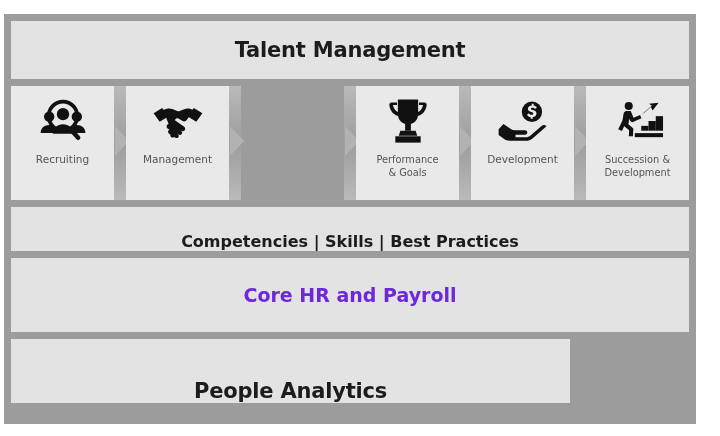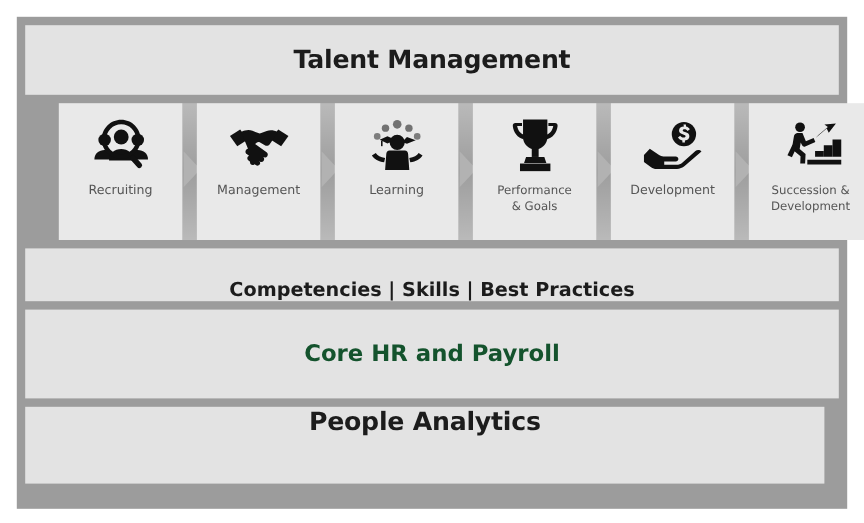--- a/index.html
+++ b/index.html
@@ -19,21 +19,21 @@
     position: absolute;
     left: 0; top: 0;
     width: 720px;
     height: 436px;
     background: #ffffff;
   }
 
   
   .frame {
     position: absolute;
-    left: 14px;
+    left: 4px;
     top: 14px;
     width: 692px;
     height: 410px;
     background: #9c9c9c;
     box-sizing: border-box;
     padding: 7px;
   }
 
   
   .panel {
@@ -61,21 +61,20 @@
     white-space: nowrap;
   }
 
   
   #pipeline {
     position: absolute;
     left: 7px;
     top: 72px;
     width: 678px;
     height: 114px;
-    margin-left: 28px;
   }
   .stage {
     position: absolute;
     top: 0;
     width: 103px;
     height: 114px;
     background: #e9e9e9;
     box-sizing: border-box;
     display: flex;
     flex-direction: column;
@@ -155,41 +154,41 @@
     height: 74px;
     display: flex;
     flex-direction: column;
     align-items: center;
     justify-content: center;
   }
   #core-hr-title {
     font-family: "DejaVu Sans", sans-serif;
     font-weight: bold;
     font-size: 19px;
-    color: #14532d;
+    color: #6d28d9;
     white-space: nowrap;
   }
   #core-hr-modules {
     margin-top: 9px;
     font-family: "DejaVu Sans", sans-serif;
     font-weight: bold;
     font-size: 8.6px;
     color: #222222;
     white-space: nowrap;
     letter-spacing: 0.05px;
   }
 
   
   #band-people-analytics {
     left: 7px;
     top: 325px;
-    width: 666px;
+    width: 559px;
     height: 64px;
     display: flex;
-    align-items: flex-start;
+    align-items: flex-end;
     justify-content: center;
   }
 </style>
 </head>
 <body>
 
 <div id="diagram-root">
   <div class="frame">
 
     <div class="panel" id="band-talent-management">
@@ -224,41 +223,20 @@
         <path d="M2 13.5 12.5 7l7.5 10.5L9.5 24z"></path>
         <path d="M62 13.5 51.5 7 44 17.5 54.5 24z"></path>
         <path d="M13.5 9.5c4.2-2 7.9-2.6 11.6-1.2l5.9 2.3c1 .4 2.1.4 3.1 0l5.6-2.2c3.7-1.4 7.4-.9 11.6 1.2L42.8 21.9c-1.2 1.6-3.3 2.1-5 1.1l-5.3-3c-.9-.5-2-.4-2.8.2l-1.9 1.5 11.8 8.5c1.3 1 1.6 2.8.7 4.1-.9 1.3-2.7 1.7-4 .8l-1.6-1.1 1.2.9c1.3.9 1.6 2.7.7 4-.9 1.3-2.7 1.6-4 .7l-1.6-1.1.9.7c1.2.9 1.5 2.5.6 3.7-.9 1.2-2.5 1.5-3.7.7l-1.5-1-.4.3c-1.2.9-2.9.6-3.8-.6-.5-.7-.6-1.5-.4-2.3l-1.7-1.2c-1.3-.9-1.6-2.7-.7-4 .3-.5.8-.8 1.3-1l-2.4-1.7c-1.4-1-1.7-2.9-.7-4.3.5-.7 1.2-1.1 2-1.2z"></path>
       </g>
     </svg>
           </div>
           <div class="stage-label">Management</div>
         </div>
         <div class="chevron-bg" style="left: 218px;"></div>
         <div class="chevron" style="left: 219px;"></div>
-        <div class="stage" style="left: 230px;">
-          <div class="stage-icon">
-    <svg viewBox="0 0 64 56" width="52" height="46">
-      <g fill="#111">
-        <circle cx="32" cy="25" r="7.8"></circle>
-        <path d="M24.2 33.5h15.6c2 0 3.4 1.6 3.4 3.6l1.2 16.4H19.6l1.2-16.4c0-2 1.4-3.6 3.4-3.6z"></path>
-        <path d="M6 38.5c2.3 3.6 6.8 6.2 12.6 7l1-4.4c-4.6-.7-8-2.6-9.6-5.1z"></path>
-        <path d="M58 38.5c-2.3 3.6-6.8 6.2-12.6 7l-1-4.4c4.6-.7 8-2.6 9.6-5.1z"></path>
-        <circle cx="32" cy="6.6" r="4.4" opacity="0.55"></circle>
-        <circle cx="20" cy="10.5" r="3.8" opacity="0.55"></circle>
-        <circle cx="44" cy="10.5" r="3.8" opacity="0.55"></circle>
-        <circle cx="11.5" cy="19" r="3.4" opacity="0.5"></circle>
-        <circle cx="52.5" cy="19" r="3.4" opacity="0.5"></circle>
-        <path d="M14 22.5l8-3.6 8 3.6-8 3.7z"></path>
-        <path d="M42 19.5l9 3.5-9 3.6-3-1.2v-2.8z"></path>
-        <rect x="15.4" y="23.6" width="1.6" height="5.4"></rect>
-      </g>
-    </svg>
-          </div>
-          <div class="stage-label">Learning</div>
-        </div>
         <div class="chevron-bg" style="left: 333px;"></div>
         <div class="chevron" style="left: 334px;"></div>
         <div class="stage" style="left: 345px;">
           <div class="stage-icon">
     <svg viewBox="0 0 52 58" width="44" height="49">
       <g fill="#111">
         <path d="M14 3h24v17.5c0 6.6-5.4 12-12 12s-12-5.4-12-12z"></path>
         <path d="M13 6.5H6.5c-1.6 0-2.8 1.3-2.6 2.9.8 6.6 4.6 11.6 10.7 13.2l1.1-4.3c-4.3-1.2-6.8-4.5-7.5-8.9H13z"></path>
         <path d="M39 6.5h6.5c1.6 0 2.8 1.3 2.6 2.9-.8 6.6-4.6 11.6-10.7 13.2l-1.1-4.3c4.3-1.2 6.8-4.5 7.5-8.9H39z"></path>
         <rect x="22.6" y="31" width="6.8" height="9"></rect>

